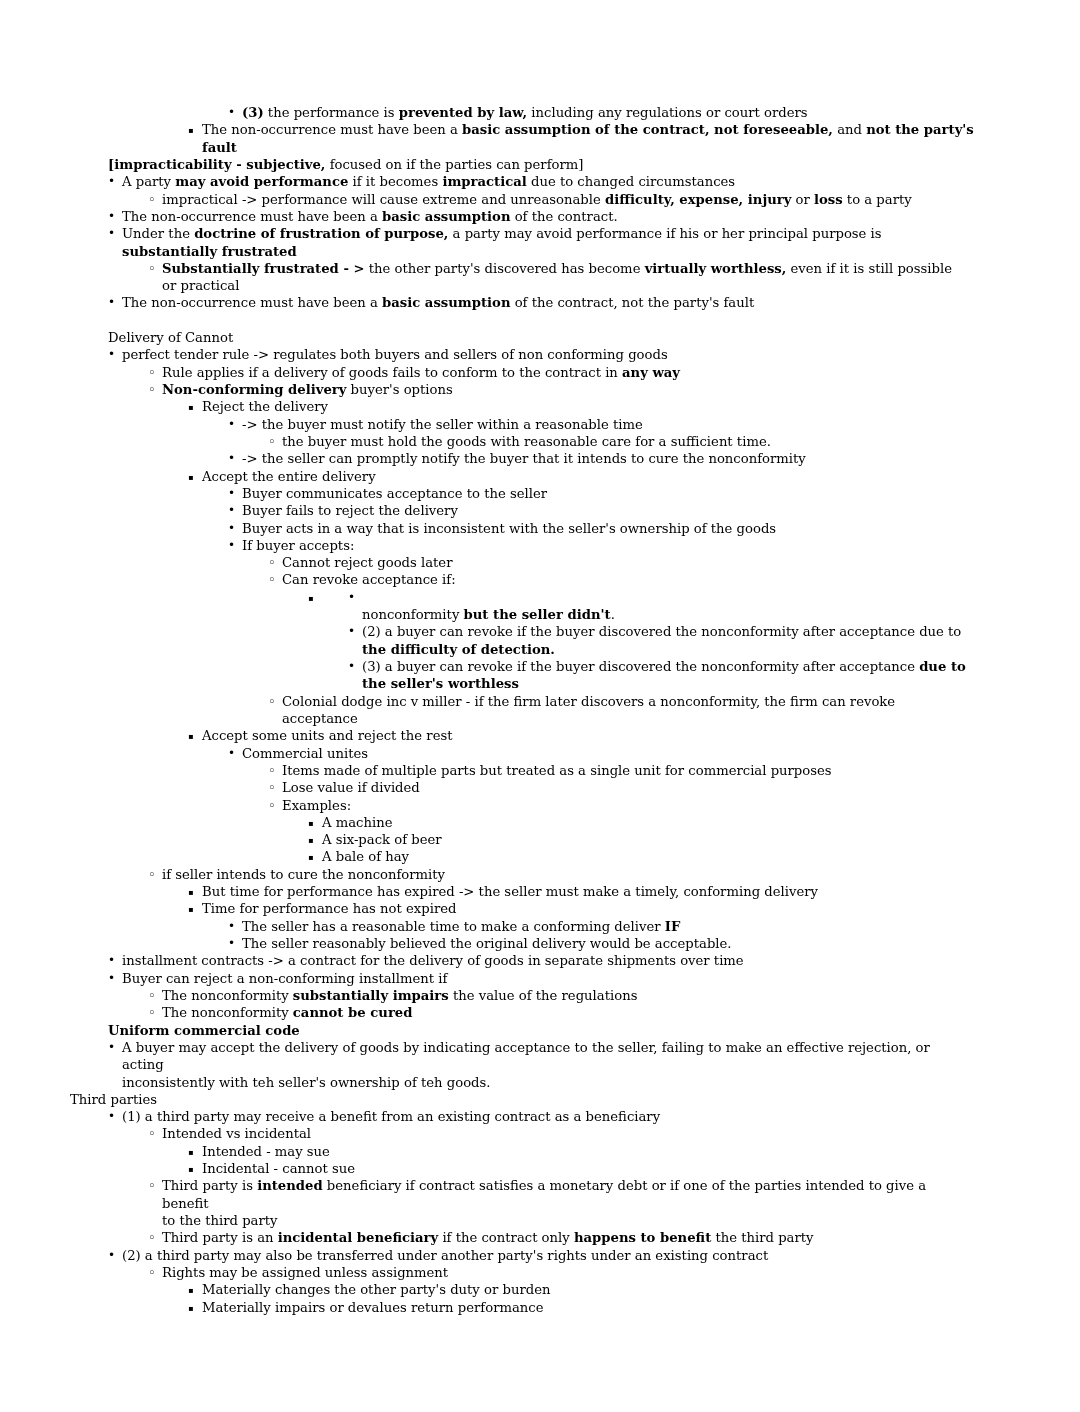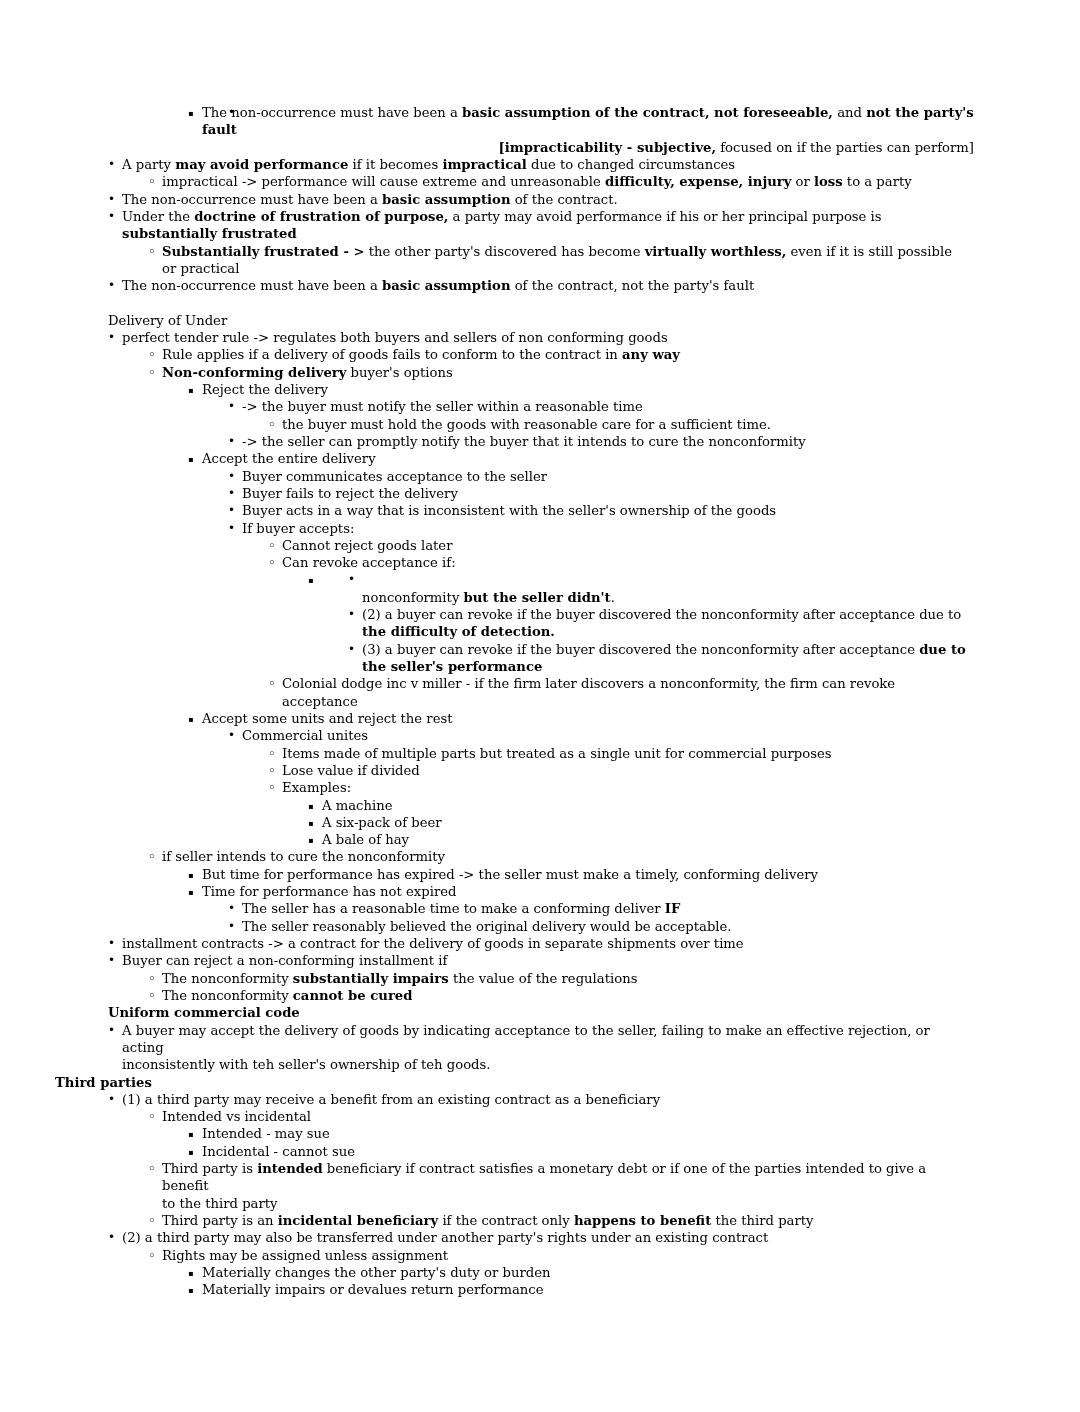--- a/index.html
+++ b/index.html
@@ -36,70 +36,70 @@
   }
   .bullet.disc   { font-size: 12px; }
   .bullet.circle { font-size: 13px; }
   .bullet.square { font-size: 8px; top: 1px; }
 </style>
 </head>
 <body>
 
 <div class="page">
   <div class="doc">
-      <div class="line" style="padding-left: 242px;"><span class="bullet disc" style="left: 228px;">•</span></div>
+      <div class="line" style="padding-left: 242px;"><span class="bullet disc" style="left: 228px;">•</span><span class="text"><b>(3)</b><span> the performance is </span><b>prevented by law,</b><span> including any regulations or court orders</span></span></div>
       <div class="line" style="padding-left: 202px;"><span class="bullet square" style="left: 188px;">▪</span><span class="text"><span>The non-occurrence must have been a </span><b>basic assumption of the contract, not foreseeable,</b><span> and </span><b>not the party's</b><br><b>fault</b></span></div>
-      <div class="line" style=" text-align: right;"><span class="text"><b>[impracticability - subjective,</b><span> focused on if the parties can perform]</span></span></div>
+      <div class="line" style="padding-left: 108px;"><span class="text"><b>[impracticability - subjective,</b><span> focused on if the parties can perform]</span></span></div>
       <div class="line" style="padding-left: 122px;"><span class="bullet disc" style="left: 108px;">•</span><span class="text"><span>A party </span><b>may avoid performance</b><span> if it becomes </span><b>impractical</b><span> due to changed circumstances</span></span></div>
       <div class="line" style="padding-left: 162px;"><span class="bullet circle" style="left: 148px;">◦</span><span class="text"><span>impractical -&gt; performance will cause extreme and unreasonable </span><b>difficulty, expense, injury</b><span> or </span><b>loss</b><span> to a party</span></span></div>
       <div class="line" style="padding-left: 122px;"><span class="bullet disc" style="left: 108px;">•</span><span class="text"><span>The non-occurrence must have been a </span><b>basic assumption</b><span> of the contract.</span></span></div>
       <div class="line" style="padding-left: 122px;"><span class="bullet disc" style="left: 108px;">•</span><span class="text"><span>Under the </span><b>doctrine of frustration of purpose,</b><span> a party may avoid performance if his or her principal purpose is</span><br><b>substantially frustrated</b></span></div>
       <div class="line" style="padding-left: 162px;"><span class="bullet circle" style="left: 148px;">◦</span><span class="text"><b>Substantially frustrated - &gt;</b><span> the other party's discovered has become </span><b>virtually worthless,</b><span> even if it is still possible</span><br><span>or practical</span></span></div>
       <div class="line" style="padding-left: 122px;"><span class="bullet disc" style="left: 108px;">•</span><span class="text"><span>The non-occurrence must have been a </span><b>basic assumption</b><span> of the contract, not the party's fault</span></span></div>
       <div class="line blank"></div>
-      <div class="line" style="padding-left: 108px;"><span class="text"><span>Delivery of Under</span></span></div>
+      <div class="line" style="padding-left: 108px;"><span class="text"><span>Delivery of Cannot</span></span></div>
       <div class="line" style="padding-left: 122px;"><span class="bullet disc" style="left: 108px;">•</span><span class="text"><span>perfect tender rule -&gt; regulates both buyers and sellers of non conforming goods</span></span></div>
       <div class="line" style="padding-left: 162px;"><span class="bullet circle" style="left: 148px;">◦</span><span class="text"><span>Rule applies if a delivery of goods fails to conform to the contract in </span><b>any way</b></span></div>
       <div class="line" style="padding-left: 162px;"><span class="bullet circle" style="left: 148px;">◦</span><span class="text"><b>Non-conforming delivery</b><span> buyer's options</span></span></div>
       <div class="line" style="padding-left: 202px;"><span class="bullet square" style="left: 188px;">▪</span><span class="text"><span>Reject the delivery</span></span></div>
       <div class="line" style="padding-left: 242px;"><span class="bullet disc" style="left: 228px;">•</span><span class="text"><span>-&gt; the buyer must notify the seller within a reasonable time</span></span></div>
       <div class="line" style="padding-left: 282px;"><span class="bullet circle" style="left: 268px;">◦</span><span class="text"><span>the buyer must hold the goods with reasonable care for a sufficient time.</span></span></div>
       <div class="line" style="padding-left: 242px;"><span class="bullet disc" style="left: 228px;">•</span><span class="text"><span>-&gt; the seller can promptly notify the buyer that it intends to cure the nonconformity</span></span></div>
       <div class="line" style="padding-left: 202px;"><span class="bullet square" style="left: 188px;">▪</span><span class="text"><span>Accept the entire delivery</span></span></div>
       <div class="line" style="padding-left: 242px;"><span class="bullet disc" style="left: 228px;">•</span><span class="text"><span>Buyer communicates acceptance to the seller</span></span></div>
       <div class="line" style="padding-left: 242px;"><span class="bullet disc" style="left: 228px;">•</span><span class="text"><span>Buyer fails to reject the delivery</span></span></div>
       <div class="line" style="padding-left: 242px;"><span class="bullet disc" style="left: 228px;">•</span><span class="text"><span>Buyer acts in a way that is inconsistent with the seller's ownership of the goods</span></span></div>
       <div class="line" style="padding-left: 242px;"><span class="bullet disc" style="left: 228px;">•</span><span class="text"><span>If buyer accepts:</span></span></div>
       <div class="line" style="padding-left: 282px;"><span class="bullet circle" style="left: 268px;">◦</span><span class="text"><span>Cannot reject goods later</span></span></div>
       <div class="line" style="padding-left: 282px;"><span class="bullet circle" style="left: 268px;">◦</span><span class="text"><span>Can revoke acceptance if:</span></span></div>
       <div class="line" style="padding-left: 322px;"><span class="bullet square" style="left: 308px;">▪</span></div>
       <div class="line" style="padding-left: 362px;"><span class="bullet disc" style="left: 348px;">•</span><span class="text"><br><span>nonconformity </span><b>but the seller didn't</b><span>.</span></span></div>
       <div class="line" style="padding-left: 362px;"><span class="bullet disc" style="left: 348px;">•</span><span class="text"><span>(2) a buyer can revoke if the buyer discovered the nonconformity after acceptance due to</span><br><b>the difficulty of detection.</b></span></div>
-      <div class="line" style="padding-left: 362px;"><span class="bullet disc" style="left: 348px;">•</span><span class="text"><span>(3) a buyer can revoke if the buyer discovered the nonconformity after acceptance </span><b>due to</b><br><b>the seller's performance</b></span></div>
+      <div class="line" style="padding-left: 362px;"><span class="bullet disc" style="left: 348px;">•</span><span class="text"><span>(3) a buyer can revoke if the buyer discovered the nonconformity after acceptance </span><b>due to</b><br><b>the seller's worthless</b></span></div>
       <div class="line" style="padding-left: 282px;"><span class="bullet circle" style="left: 268px;">◦</span><span class="text"><span>Colonial dodge inc v miller - if the firm later discovers a nonconformity, the firm can revoke acceptance</span></span></div>
       <div class="line" style="padding-left: 202px;"><span class="bullet square" style="left: 188px;">▪</span><span class="text"><span>Accept some units and reject the rest</span></span></div>
       <div class="line" style="padding-left: 242px;"><span class="bullet disc" style="left: 228px;">•</span><span class="text"><span>Commercial unites</span></span></div>
       <div class="line" style="padding-left: 282px;"><span class="bullet circle" style="left: 268px;">◦</span><span class="text"><span>Items made of multiple parts but treated as a single unit for commercial purposes</span></span></div>
       <div class="line" style="padding-left: 282px;"><span class="bullet circle" style="left: 268px;">◦</span><span class="text"><span>Lose value if divided</span></span></div>
       <div class="line" style="padding-left: 282px;"><span class="bullet circle" style="left: 268px;">◦</span><span class="text"><span>Examples:</span></span></div>
       <div class="line" style="padding-left: 322px;"><span class="bullet square" style="left: 308px;">▪</span><span class="text"><span>A machine</span></span></div>
       <div class="line" style="padding-left: 322px;"><span class="bullet square" style="left: 308px;">▪</span><span class="text"><span>A six-pack of beer</span></span></div>
       <div class="line" style="padding-left: 322px;"><span class="bullet square" style="left: 308px;">▪</span><span class="text"><span>A bale of hay</span></span></div>
       <div class="line" style="padding-left: 162px;"><span class="bullet circle" style="left: 148px;">◦</span><span class="text"><span>if seller intends to cure the nonconformity</span></span></div>
       <div class="line" style="padding-left: 202px;"><span class="bullet square" style="left: 188px;">▪</span><span class="text"><span>But time for performance has expired -&gt; the seller must make a timely, conforming delivery</span></span></div>
       <div class="line" style="padding-left: 202px;"><span class="bullet square" style="left: 188px;">▪</span><span class="text"><span>Time for performance has not expired</span></span></div>
       <div class="line" style="padding-left: 242px;"><span class="bullet disc" style="left: 228px;">•</span><span class="text"><span>The seller has a reasonable time to make a conforming deliver </span><b>IF</b></span></div>
       <div class="line" style="padding-left: 242px;"><span class="bullet disc" style="left: 228px;">•</span><span class="text"><span>The seller reasonably believed the original delivery would be acceptable.</span></span></div>
       <div class="line" style="padding-left: 122px;"><span class="bullet disc" style="left: 108px;">•</span><span class="text"><span>installment contracts -&gt; a contract for the delivery of goods in separate shipments over time</span></span></div>
       <div class="line" style="padding-left: 122px;"><span class="bullet disc" style="left: 108px;">•</span><span class="text"><span>Buyer can reject a non-conforming installment if</span></span></div>
       <div class="line" style="padding-left: 162px;"><span class="bullet circle" style="left: 148px;">◦</span><span class="text"><span>The nonconformity </span><b>substantially impairs</b><span> the value of the regulations</span></span></div>
       <div class="line" style="padding-left: 162px;"><span class="bullet circle" style="left: 148px;">◦</span><span class="text"><span>The nonconformity </span><b>cannot be cured</b></span></div>
       <div class="line" style="padding-left: 108px;"><span class="text"><b>Uniform commercial code</b></span></div>
       <div class="line" style="padding-left: 122px;"><span class="bullet disc" style="left: 108px;">•</span><span class="text"><span>A buyer may accept the delivery of goods by indicating acceptance to the seller, failing to make an effective rejection, or acting</span><br><span>inconsistently with teh seller's ownership of teh goods.</span></span></div>
-      <div class="line" style="padding-left: 55px; font-weight: bold;"><span class="text"><span>Third parties</span></span></div>
+      <div class="line" style="padding-left: 70px;"><span class="text"><span>Third parties</span></span></div>
       <div class="line" style="padding-left: 122px;"><span class="bullet disc" style="left: 108px;">•</span><span class="text"><span>(1) a third party may receive a benefit from an existing contract as a beneficiary</span></span></div>
       <div class="line" style="padding-left: 162px;"><span class="bullet circle" style="left: 148px;">◦</span><span class="text"><span>Intended vs incidental</span></span></div>
       <div class="line" style="padding-left: 202px;"><span class="bullet square" style="left: 188px;">▪</span><span class="text"><span>Intended - may sue</span></span></div>
       <div class="line" style="padding-left: 202px;"><span class="bullet square" style="left: 188px;">▪</span><span class="text"><span>Incidental - cannot sue</span></span></div>
       <div class="line" style="padding-left: 162px;"><span class="bullet circle" style="left: 148px;">◦</span><span class="text"><span>Third party is </span><b>intended</b><span> beneficiary if contract satisfies a monetary debt or if one of the parties intended to give a benefit</span><br><span>to the third party</span></span></div>
       <div class="line" style="padding-left: 162px;"><span class="bullet circle" style="left: 148px;">◦</span><span class="text"><span>Third party is an </span><b>incidental beneficiary</b><span> if the contract only </span><b>happens to benefit</b><span> the third party</span></span></div>
       <div class="line" style="padding-left: 122px;"><span class="bullet disc" style="left: 108px;">•</span><span class="text"><span>(2) a third party may also be transferred under another party's rights under an existing contract</span></span></div>
       <div class="line" style="padding-left: 162px;"><span class="bullet circle" style="left: 148px;">◦</span><span class="text"><span>Rights may be assigned unless assignment</span></span></div>
       <div class="line" style="padding-left: 202px;"><span class="bullet square" style="left: 188px;">▪</span><span class="text"><span>Materially changes the other party's duty or burden</span></span></div>
       <div class="line" style="padding-left: 202px;"><span class="bullet square" style="left: 188px;">▪</span><span class="text"><span>Materially impairs or devalues return performance</span></span></div>

